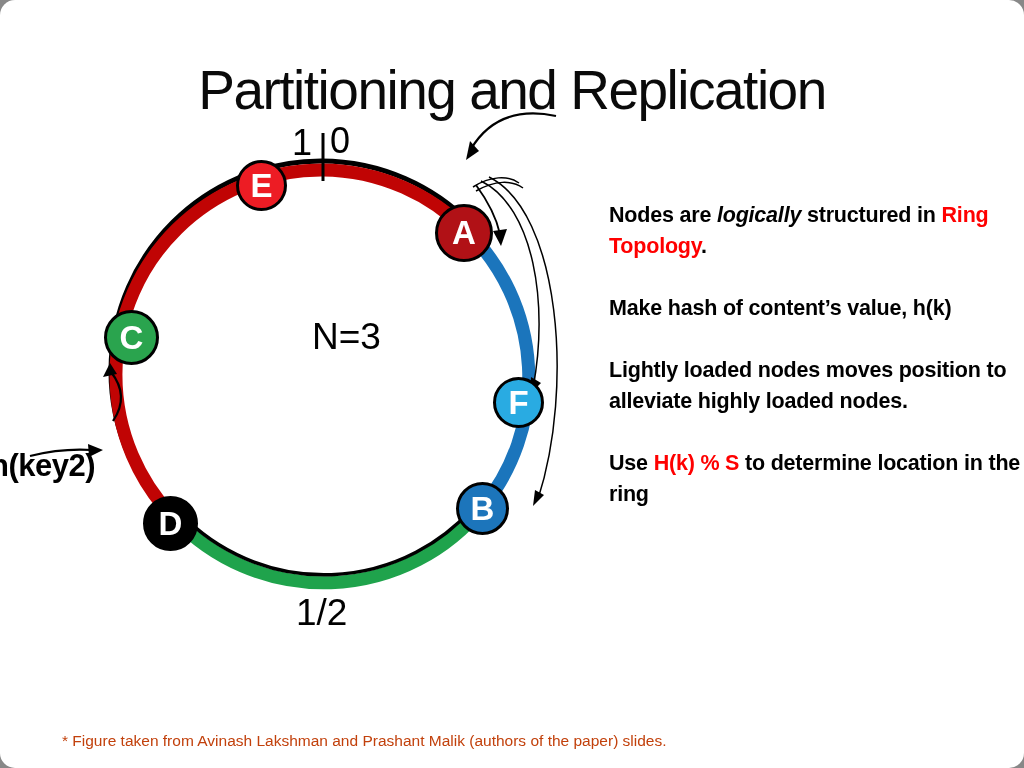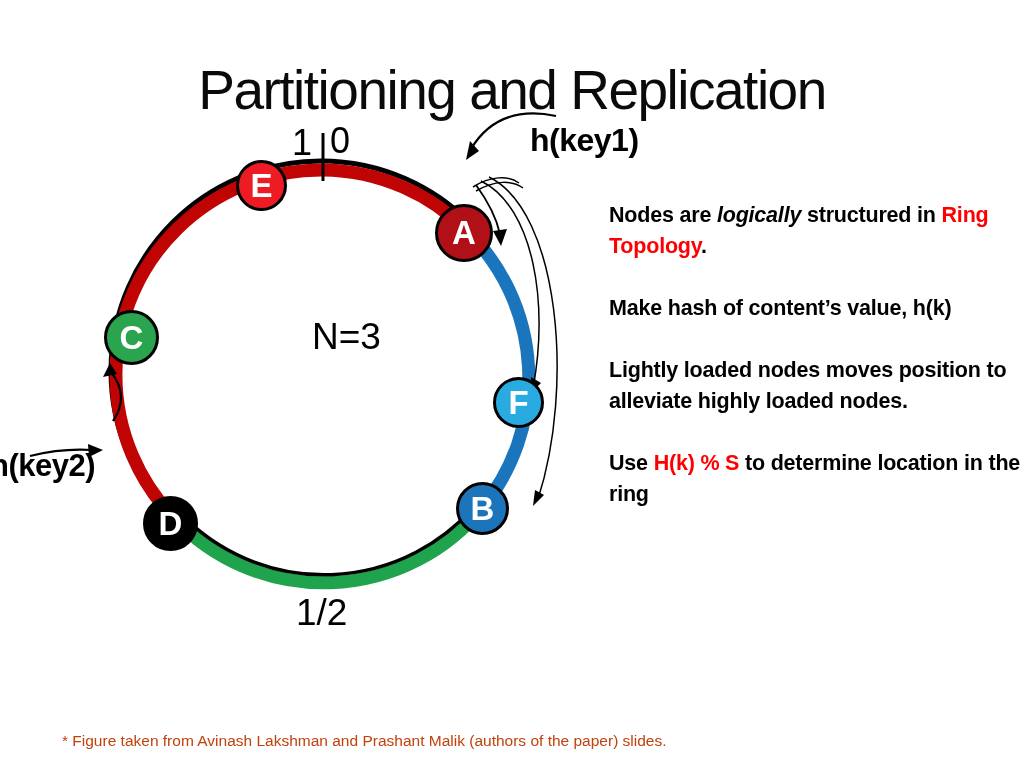--- a/index.html
+++ b/index.html
@@ -1,18 +1,18 @@
 <!DOCTYPE html>
 <html><head>
 <meta charset="utf-8">
 <style>
   html,body{margin:0;padding:0;background:#888;}
   .slide{
     position:relative;width:1024px;height:768px;background:#ffffff;
-    overflow:hidden;font-family:"Liberation Sans",sans-serif;color:#000;
+    overflow:hidden;font-family:"Liberation Sans",sans-serif;color:#000;border-radius:15px;
   }
   .abs{position:absolute;}
   .title{
     top:58px;left:0;width:1024px;text-align:center;
     font-size:55px;letter-spacing:-1.5px;color:#0a0a0a;white-space:nowrap;
   }
   .ring-svg{top:0;left:0;}
   
   .node{
     position:absolute;border:3px solid #000;border-radius:50%;
@@ -117,21 +117,20 @@
     <span>E</span>
   </div>
   <div class="node n-f" style="background-color: rgb(41, 171, 226);">
     <span>F</span>
   </div>
 
   <div class="abs lbl wrap-1">1</div>
   <div class="abs lbl wrap-0">0</div>
   <div class="abs lbl n3">N=3</div>
   <div class="abs lbl half">1/2</div>
-  <div class="abs lbl hkey1">h(key1)</div>
   <div class="abs lbl hkey2">h(key2)</div>
 
   <div class="abs bullets">
     <p><span>Nodes are </span><span class="it">logically</span><span> structured in </span><span class="red">Ring Topology</span><span>.</span></p>
     <p>Make hash of content’s value, h(k)</p>
     <p>Lightly loaded nodes moves position to alleviate highly loaded nodes.</p>
     <p><span>Use </span><span class="red">H(k) % S</span><span> to determine location in the ring</span></p>
   </div>
 
   <div class="abs footnote">* Figure taken from  Avinash Lakshman and Prashant Malik (authors of the paper) slides.</div>

